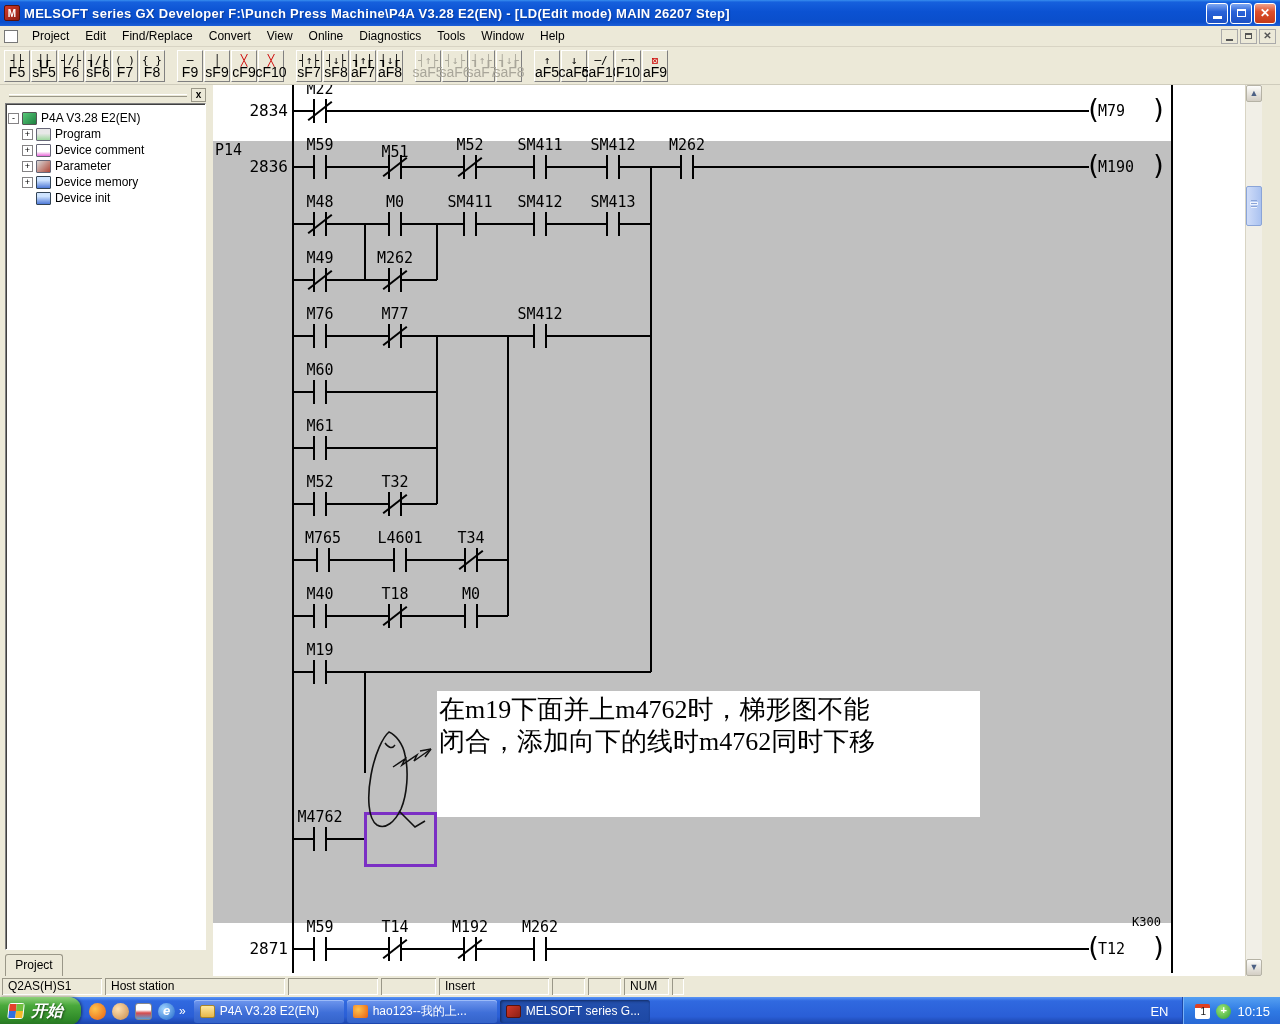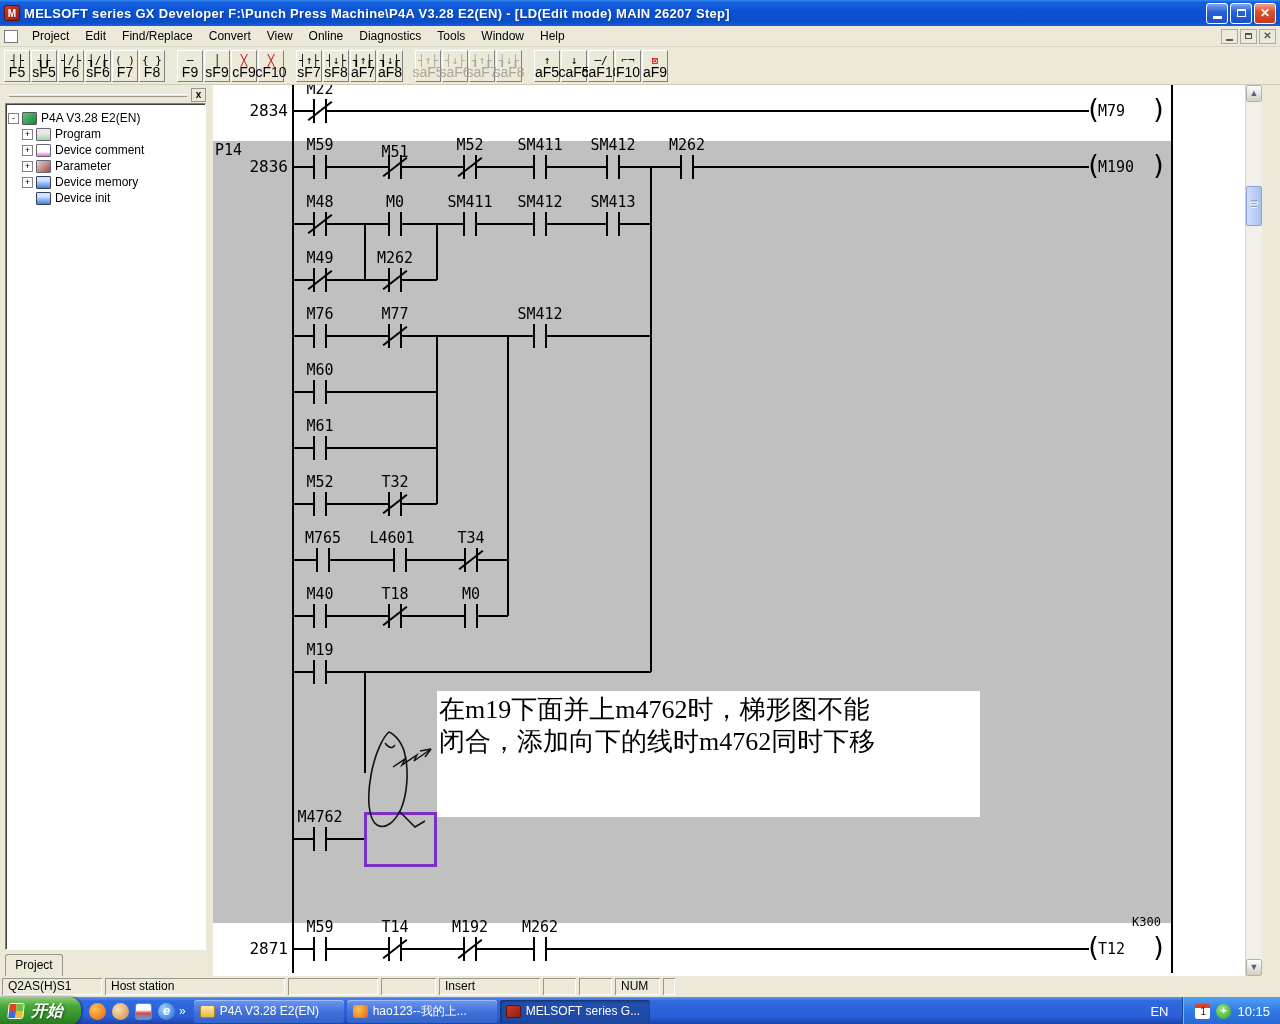--- a/index.html
+++ b/index.html
@@ -457,21 +457,21 @@
         <div class="cbar" style="left: 187px; top: 407px;"></div>
         <div class="cslash" style="left: 167px; top: 418px;"></div>
         <div class="clabel" style="left: 137px; top: 388px;">T32</div>
         <div class="cgap" style="left: 105px; top: 474px; width: 10px; background: rgb(192, 192, 192);"></div>
         <div class="cbar" style="left: 103px; top: 463px;"></div>
         <div class="cbar" style="left: 115px; top: 463px;"></div>
         <div class="clabel" style="left: 65px; top: 444px;">M765</div>
         <div class="cgap" style="left: 182px; top: 474px; width: 10px; background: rgb(192, 192, 192);"></div>
         <div class="cbar" style="left: 180px; top: 463px;"></div>
         <div class="cbar" style="left: 192px; top: 463px;"></div>
-        <div class="clabel" style="left: 134px; top: 444px;">L4601</div>
+        <div class="clabel" style="left: 142px; top: 444px;">L4601</div>
         <div class="cgap" style="left: 253px; top: 474px; width: 10px; background: rgb(192, 192, 192);"></div>
         <div class="cbar" style="left: 251px; top: 463px;"></div>
         <div class="cbar" style="left: 263px; top: 463px;"></div>
         <div class="cslash" style="left: 243px; top: 474px;"></div>
         <div class="clabel" style="left: 213px; top: 444px;">T34</div>
         <div class="cgap" style="left: 102px; top: 530px; width: 10px; background: rgb(192, 192, 192);"></div>
         <div class="cbar" style="left: 100px; top: 519px;"></div>
         <div class="cbar" style="left: 112px; top: 519px;"></div>
         <div class="clabel" style="left: 62px; top: 500px;">M40</div>
         <div class="cgap" style="left: 177px; top: 530px; width: 10px; background: rgb(192, 192, 192);"></div>
@@ -537,21 +537,21 @@
       <div class="sc-btn">▼</div>
     </div>
   </div>
 </div>
 
 <div class="statusbar" id="statusbar">
     <div class="seg" style="width: 100px;">Q2AS(H)S1</div>
     <div class="seg" style="width: 180px;">Host station</div>
     <div class="seg" style="width: 90px;"></div>
     <div class="seg" style="width: 55px;"></div>
-    <div class="seg" style="width: 101px;">Insert</div>
+    <div class="seg" style="width: 110px;">Insert</div>
     <div class="seg" style="width: 33px;"></div>
     <div class="seg" style="width: 33px;"></div>
     <div class="seg" style="width: 45px;">NUM</div>
     <div class="seg" style="width: 12px;"></div>
   </div>
 
 <div class="taskbar">
   <div class="startbtn">
     <span class="winflag">
         <i></i>

